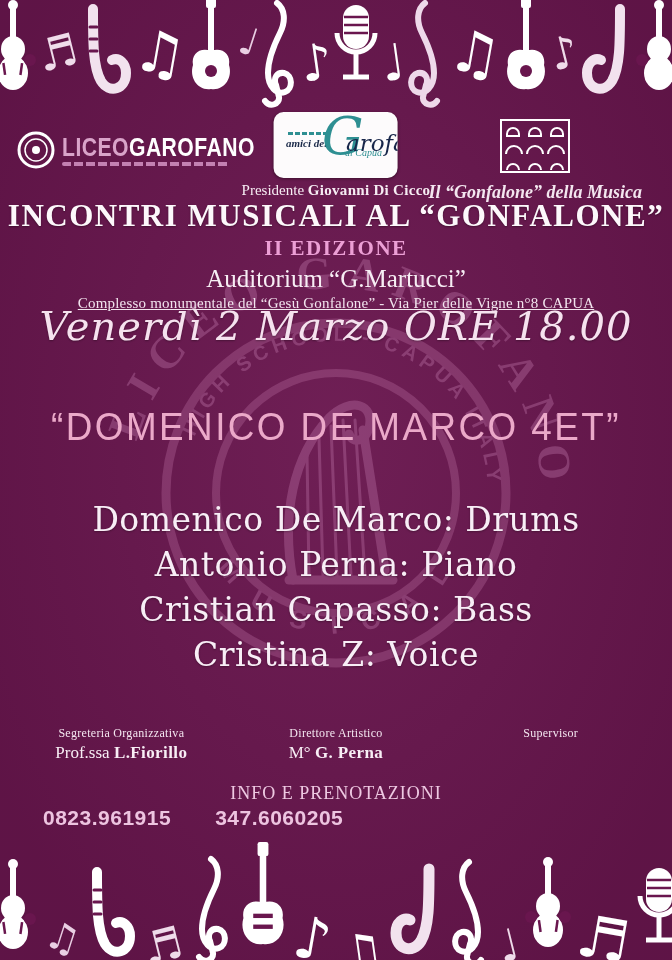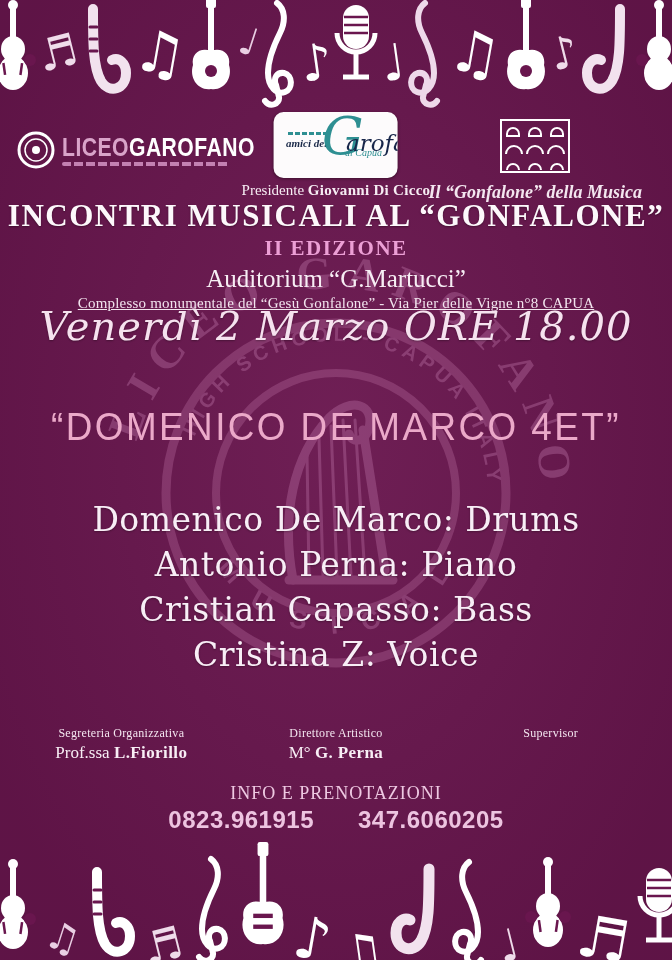--- a/index.html
+++ b/index.html
@@ -73,23 +73,23 @@
                 text-shadow:0 1px 2px rgba(0,0,0,0.3); }
   
   .credits { position:absolute; top:726px; left:14px; right:14px; display:flex; }
   .credit { flex:1; text-align:center; }
   .credit .role { font-size:12px; color:#f4e6f0; letter-spacing:0.3px; }
   .credit .who { margin-top:2px; font-size:17px; color:#f8eef5; }
   .credit .who b { letter-spacing:0.4px; }
   
   .info { position:absolute; top:783px; left:0; right:0; text-align:center; }
   .info-label { font-size:18px; color:#eec9e2; letter-spacing:1px; }
-  .phones { margin-top:2px; display:flex; justify-content:center; gap:44px;
-            font-family:"Liberation Sans", sans-serif; font-weight:700; font-size:24px;
-            color:#edc4e0; letter-spacing:0.5px; }
+  .phones { margin-top:2px; display:flex; gap:44px;
+            font-family:"Liberation Sans", sans-serif; font-weight:700; font-size:21px;
+            color:#edc4e0; letter-spacing:0.5px;padding-left:43px; }
 </style>
 </head>
 <body>
 
 <div class="poster">
 
   <svg class="watermark" width="470" height="470" viewBox="0 0 470 470">
     <defs>
       <path id="arcTop" d="M 30 235 A 205 205 0 0 1 440 235"></path>
       <path id="arcIn" d="M 83 235 A 152 152 0 0 1 387 235"></path>

